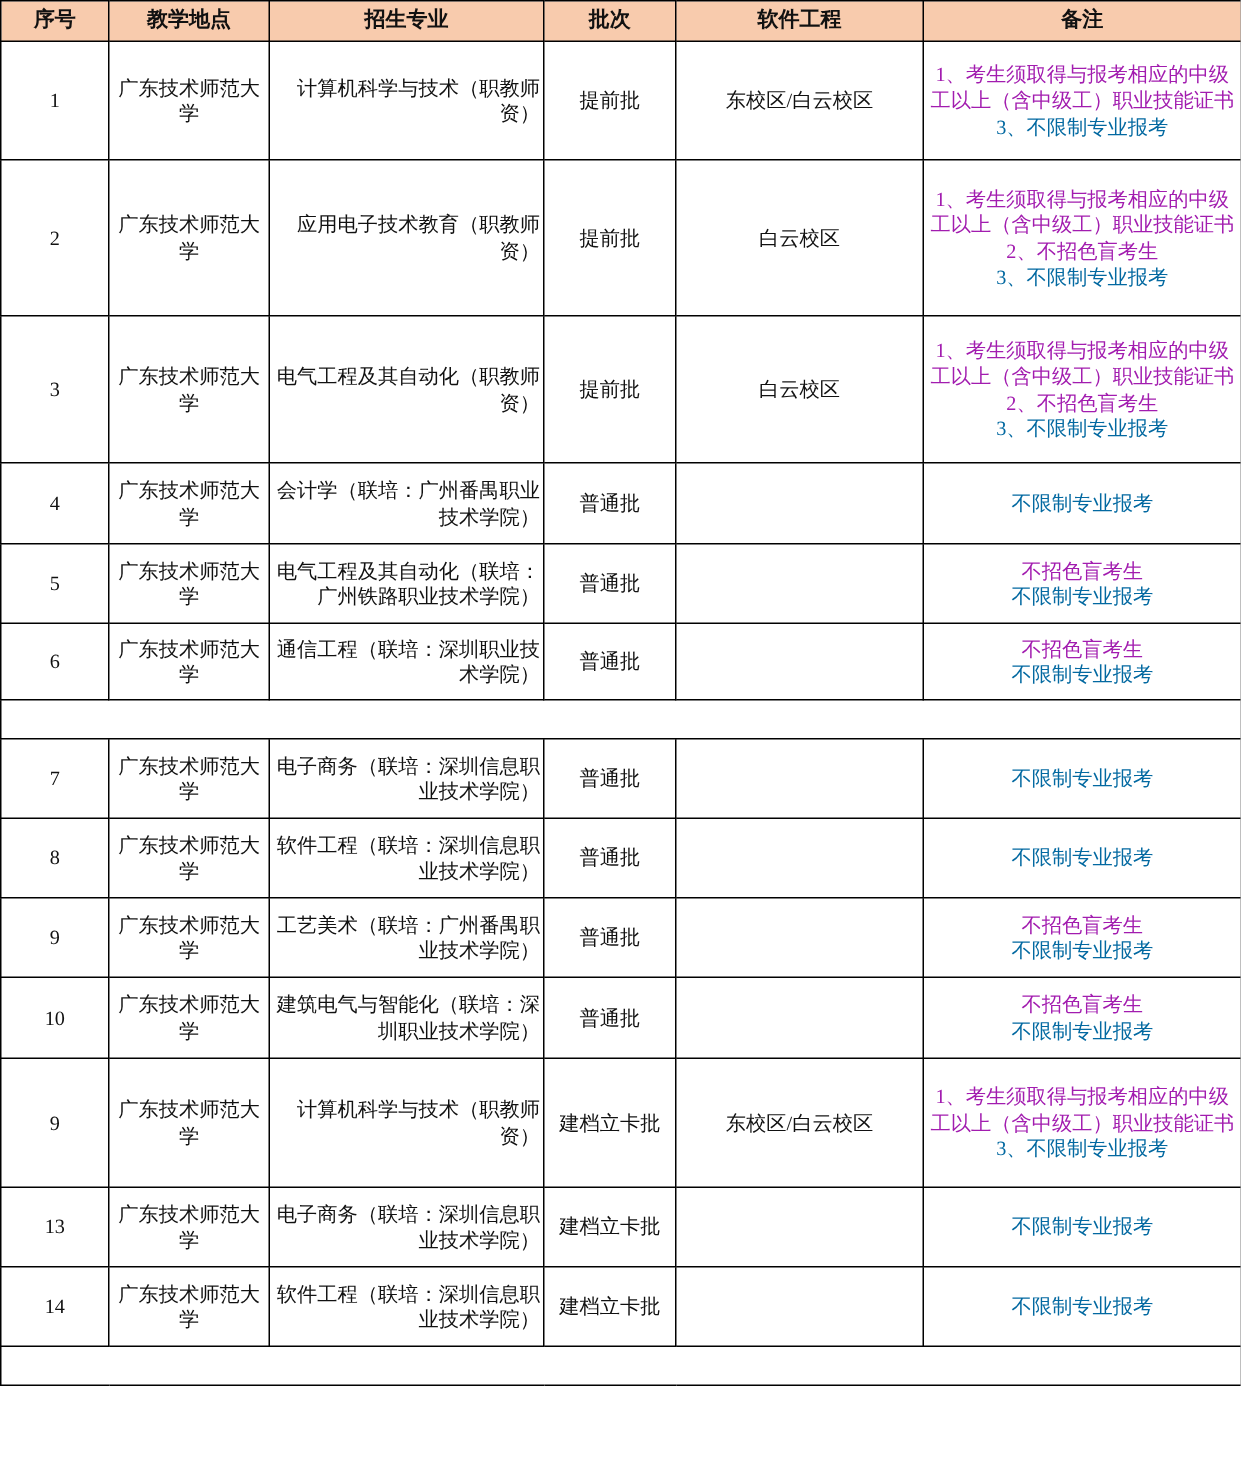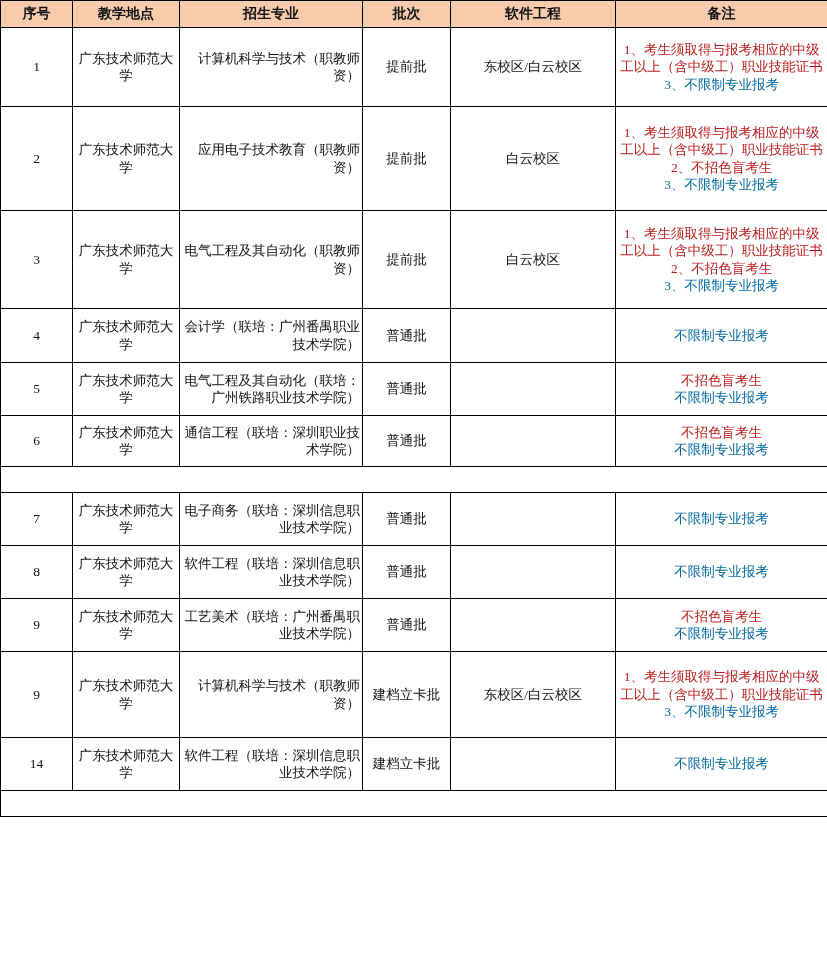--- a/index.html
+++ b/index.html
@@ -1,20 +1,20 @@
 <!DOCTYPE html>
 <html><head>
 <meta charset="utf-8">
 <style>
   html, body { margin:0; padding:0; background:#ffffff; }
   body { width:827px; height:977px; overflow:hidden; font-family:"DejaVu Sans", sans-serif; }
   table { border-collapse:collapse; table-layout:fixed; width:827px;font-family:Liberation Serif, serif; }
   td, th { border:1px solid #000; text-align:center; vertical-align:middle; padding:0 2px; font-size:13.5px; line-height:17.5px; color:#111; }
   th { background:#F8CBAD; font-weight:bold; font-size:14px; height:26px; }
-  .red { color:#b91c1c; }
+  .red { color:#a21caf; }
   .blk { color:#0369a1; }
   .major { text-align:right; }
   .note-line { display:block; }
 </style>
 </head>
 <body>
 
 <table>
   <colgroup>
     <col style="width:72px">
@@ -129,29 +129,50 @@
         <td>9</td>
         <td>广东技术师范大学</td>
         <td class="major">工艺美术（联培：广州番禺职业技术学院）</td>
         <td>普通批</td>
         <td></td>
         <td>
           <span class="note-line red">不招色盲考生</span>
           <span class="note-line blk">不限制专业报考</span>
         </td>
       </tr>
+      <tr style="height: 54px;">
+        <td>10</td>
+        <td>广东技术师范大学</td>
+        <td class="major">建筑电气与智能化（联培：深圳职业技术学院）</td>
+        <td>普通批</td>
+        <td></td>
+        <td>
+          <span class="note-line red">不招色盲考生</span>
+          <span class="note-line blk">不限制专业报考</span>
+        </td>
+      </tr>
       <tr style="height: 86px;">
         <td>9</td>
         <td>广东技术师范大学</td>
         <td class="major">计算机科学与技术（职教师资）</td>
         <td>建档立卡批</td>
         <td>东校区/白云校区</td>
         <td>
           <span class="note-line red">1、考生须取得与报考相应的中级工以上（含中级工）职业技能证书</span>
           <span class="note-line blk">3、不限制专业报考</span>
+        </td>
+      </tr>
+      <tr style="height: 53px;">
+        <td>13</td>
+        <td>广东技术师范大学</td>
+        <td class="major">电子商务（联培：深圳信息职业技术学院）</td>
+        <td>建档立卡批</td>
+        <td></td>
+        <td>
+          <span class="note-line blk">不限制专业报考</span>
         </td>
       </tr>
       <tr style="height: 53px;">
         <td>14</td>
         <td>广东技术师范大学</td>
         <td class="major">软件工程（联培：深圳信息职业技术学院）</td>
         <td>建档立卡批</td>
         <td></td>
         <td>
           <span class="note-line blk">不限制专业报考</span>

